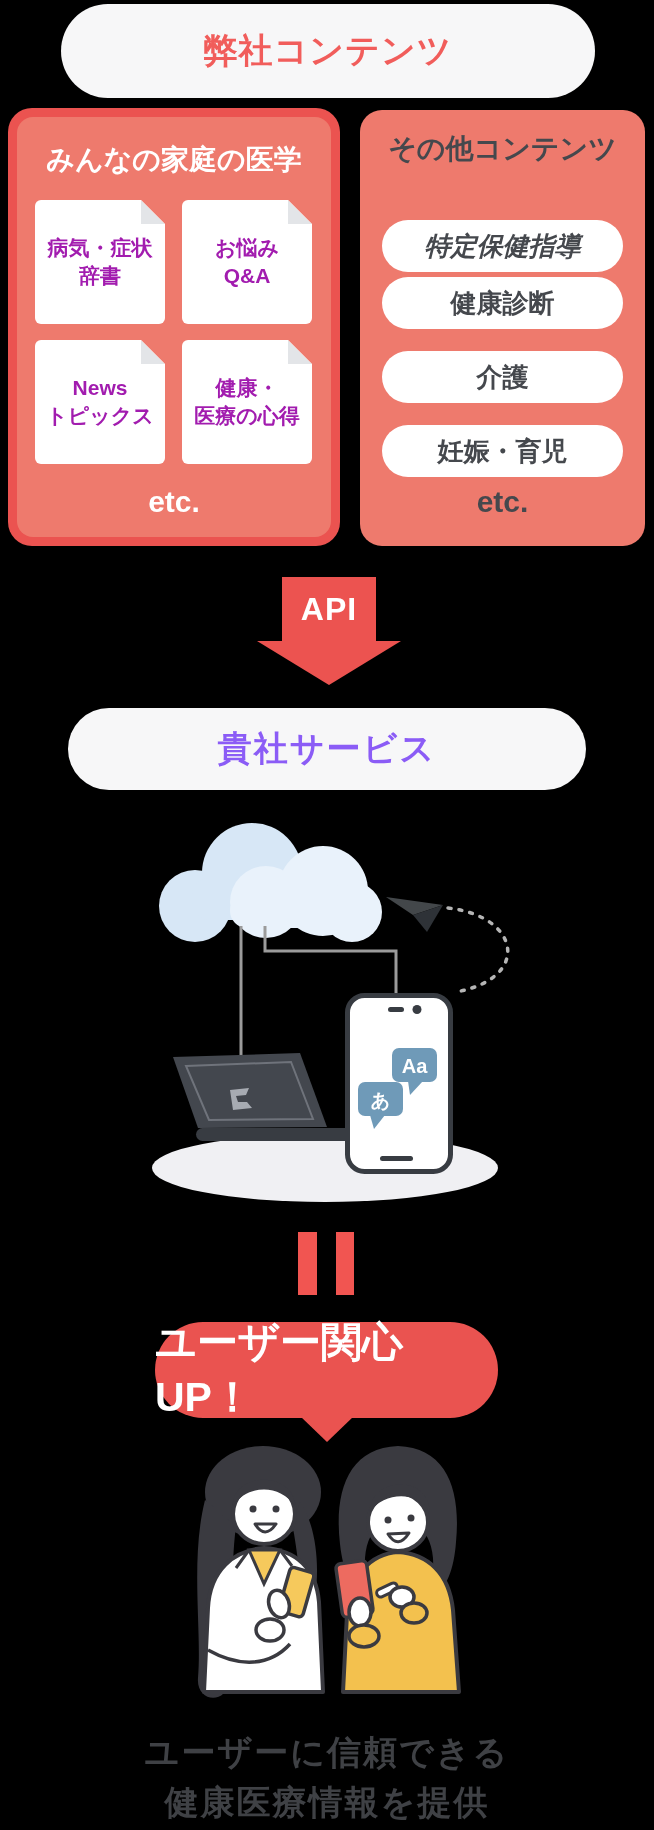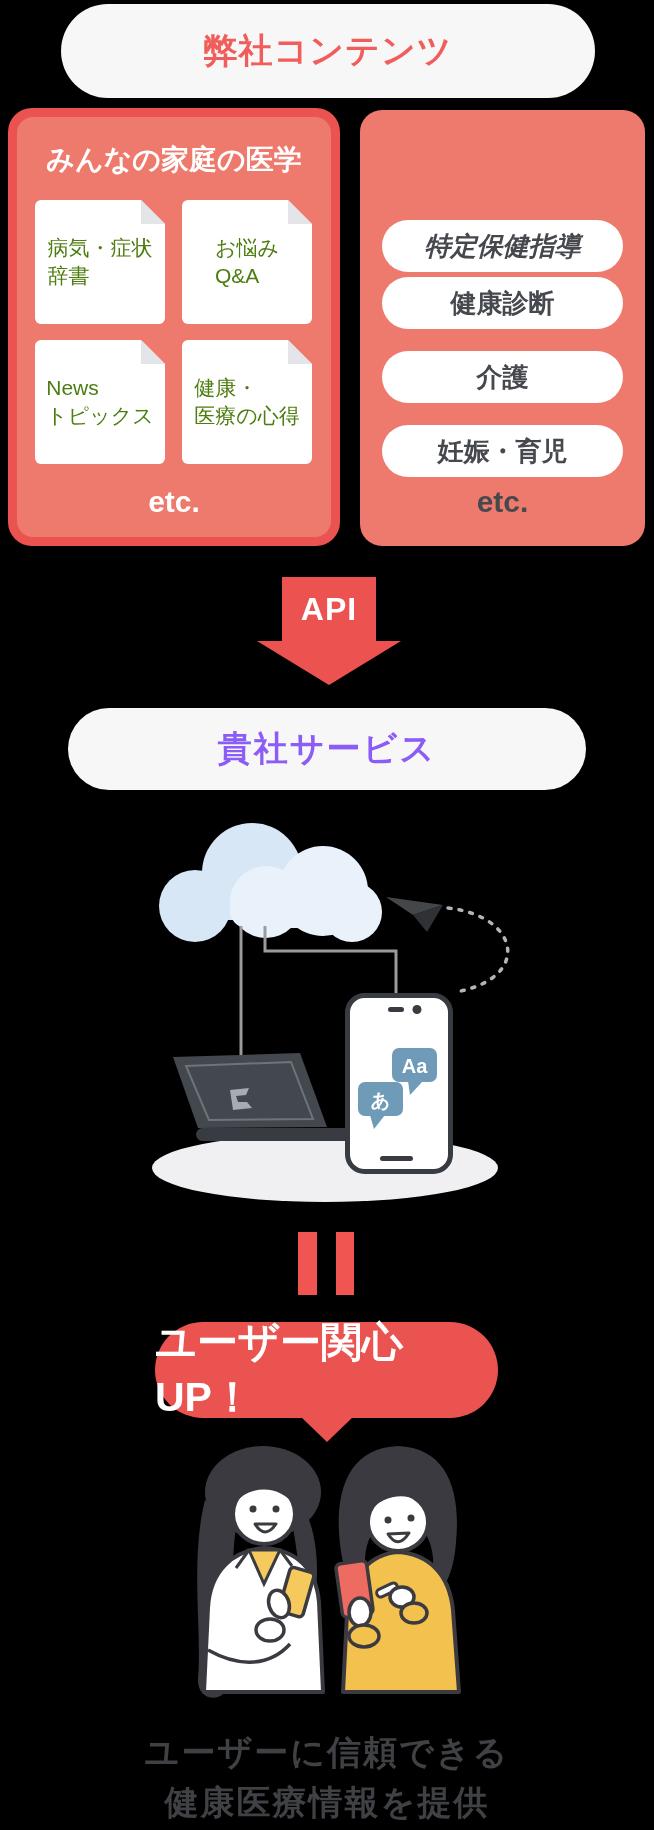--- a/index.html
+++ b/index.html
@@ -29,21 +29,21 @@
   }
   .card{
     position:absolute;width:130px;height:124px;background:#FFFFFF;border-radius:6px;
     clip-path:polygon(0 0,calc(100% - 24px) 0,100% 24px,100% 100%,0 100%);
     display:flex;align-items:center;justify-content:center;
   }
   .card .fold{
     position:absolute;top:0;right:0;width:24px;height:24px;background:#E3E5E8;
     clip-path:polygon(0 0,100% 100%,0 100%);
   }
-  .card-text{font-size:21px;line-height:1.35;font-weight:normal;color:#4d7c0f;}
+  .card-text{text-align:center;font-size:21px;line-height:1.35;font-weight:bold;color:#a21caf;}
   .card-text span{display:block;}
   .card.c1{left:18px;top:83px;}
   .card.c2{left:165px;top:83px;}
   .card.c3{left:18px;top:223px;}
   .card.c4{left:165px;top:223px;}
   .lb-etc{
     position:absolute;left:0;top:368px;width:100%;text-align:center;
     font-size:30px;font-weight:bold;color:#FFFFFF;
   }
   
@@ -149,20 +149,21 @@
           <span>健康・</span>
           <span>医療の心得</span>
         </div>
       </div>
 
       <div class="lb-etc">etc.</div>
     </div>
   </div>
 
   <div class="rightbox">
+    <div class="rb-title">その他コンテンツ</div>
     <div class="rb-pill p1">特定保健指導</div>
     <div class="rb-pill p2">健康診断</div>
     <div class="rb-pill p3">介護</div>
     <div class="rb-pill p4">妊娠・育児</div>
     <div class="rb-etc">etc.</div>
   </div>
 
   <div class="api-arrow">
     <span>API</span>
   </div>

